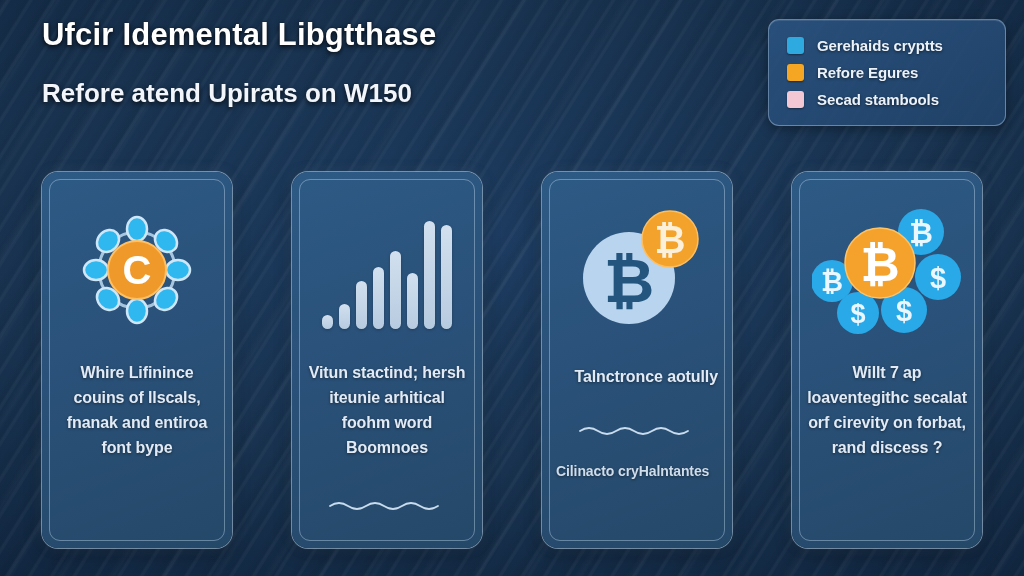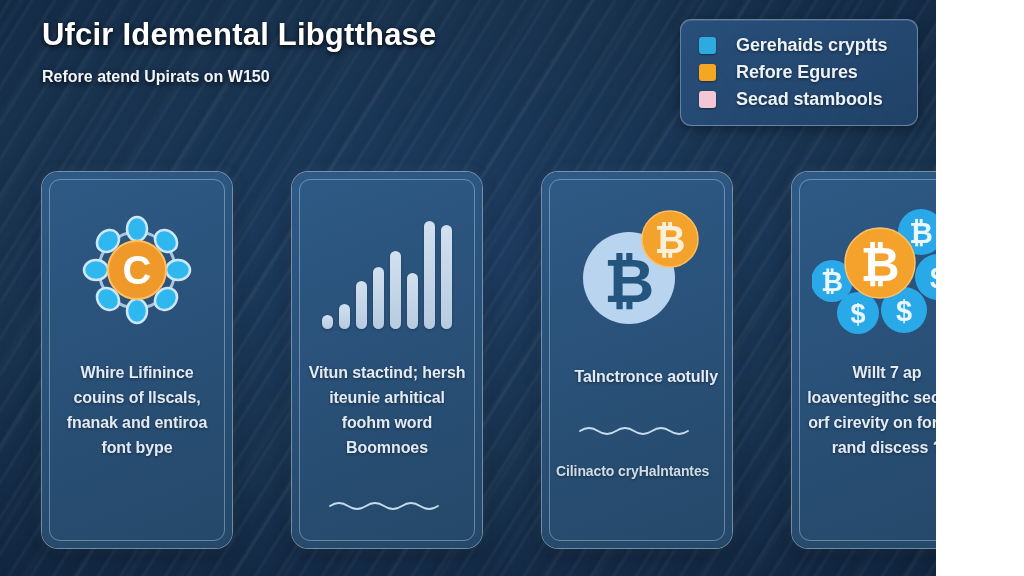--- a/index.html
+++ b/index.html
@@ -6,21 +6,21 @@
 
   html, body {
     width: 1024px;
     height: 576px;
     overflow: hidden;
     font-family: "Liberation Sans", sans-serif;
   }
 
   #stage {
     position: relative;
-    width: 936px;
+    width: 1024px;
     height: 576px;
     background:
       repeating-linear-gradient(
         -58deg,
         rgba(255,255,255,0.000) 0px,
         rgba(255,255,255,0.000) 5px,
         rgba(255,255,255,0.028) 6px,
         rgba(255,255,255,0.035) 8px,
         rgba(0,0,0,0.045) 10px,
         rgba(0,0,0,0.030) 14px,
@@ -49,23 +49,23 @@
   .title-line {
     color: #ffffff;
     font-size: 31px;
     font-weight: bold;
     line-height: 41px;
     letter-spacing: 0.2px;
     text-shadow: 0 2px 5px rgba(0,0,0,0.75), 0 0 2px rgba(0,0,0,0.5);
     white-space: nowrap;
   }
   #subtitle {
-    margin-top: 9px;
+    margin-top: 25px;
     color: #f2f6fb;
-    font-size: 16px;
+    font-size: 26px;
     font-weight: bold;
     line-height: 26px;
     text-shadow: 0 2px 5px rgba(0,0,0,0.75);
     white-space: nowrap;
   }
 
   
   #legend {
     position: absolute;
     right: 18px;
@@ -83,23 +83,23 @@
     height: 27px;
   }
   .legend-swatch {
     width: 17px;
     height: 17px;
     border-radius: 3px;
     flex: 0 0 auto;
     box-shadow: 0 1px 2px rgba(0,0,0,0.4);
   }
   .legend-label {
-    margin-left: 20px;
+    margin-left: 13px;
     color: #ecf2f9;
-    font-size: 18px;
+    font-size: 15px;
     font-weight: bold;
     letter-spacing: -0.1px;
     text-shadow: 0 1px 3px rgba(0,0,0,0.55);
     white-space: nowrap;
   }
 
   
   #cards {
     position: absolute;
     left: 42px;

